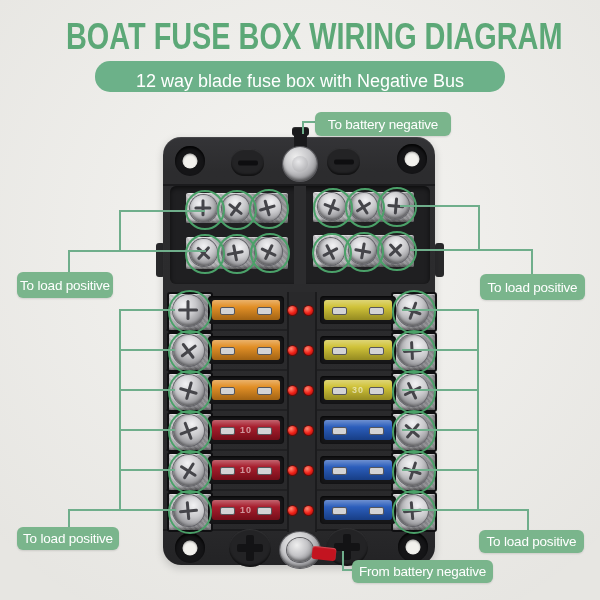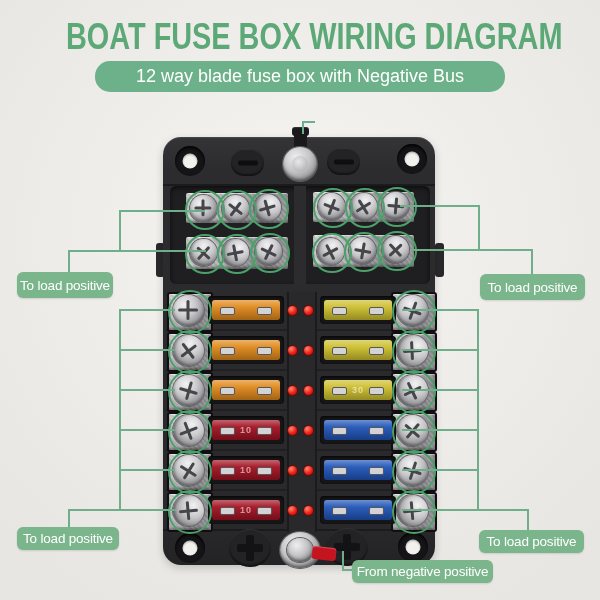--- a/index.html
+++ b/index.html
@@ -6,21 +6,21 @@
   #page{position:relative;width:600px;height:600px;overflow:hidden;
         background:#f0efeb;
         font-family:"Liberation Sans","DejaVu Sans",sans-serif;}
   
   #page::after{content:"";position:absolute;inset:0;pointer-events:none;
         background:radial-gradient(circle at 50% 40%, rgba(255,255,255,.35), rgba(0,0,0,.04) 90%);}
   .title{position:absolute;top:16px;left:0;width:600px;text-align:center;
         font-size:37px;font-weight:bold;color:#5ca877;white-space:nowrap;
         transform:scaleX(0.78);transform-origin:50% 50%;letter-spacing:0px;z-index:6;}
   .banner{position:absolute;left:95px;top:61px;width:410px;height:31px;border-radius:15px;
-        background:#6cb189;color:#ffffff;display:flex;align-items:center;justify-content:center;
+        background:#6cb189;color:#ffffff;display:flex;align-items:flex-end;justify-content:center;
         font-size:18px;z-index:6;}
   
   .box{position:absolute;left:163px;top:137px;width:272px;height:428px;border-radius:18px;
         background:linear-gradient(180deg,#343437 0%,#2c2c2e 8%,#29292b 90%,#232325 100%);
         box-shadow:inset 0 1px 1px rgba(255,255,255,.10), 0 3px 8px rgba(0,0,0,.18);z-index:2;}
   .side-tab{position:absolute;width:9px;height:34px;background:#29292b;border-radius:3px;z-index:1;}
   .seam{position:absolute;background:#1b1b1d;z-index:2;}
   .bus-panel{position:absolute;background:#1f1f21;border-radius:6px;z-index:2;
         box-shadow:inset 0 2px 5px rgba(0,0,0,.6);}
   .center-rib{position:absolute;background:#2c2c2e;z-index:3;}
@@ -278,20 +278,21 @@
       <div class="line" style="left: 402px; top: 349px; width: 77px; height: 2px;"></div>
       <div class="line" style="left: 402px; top: 389px; width: 77px; height: 2px;"></div>
       <div class="line" style="left: 402px; top: 429px; width: 77px; height: 2px;"></div>
       <div class="line" style="left: 402px; top: 469px; width: 77px; height: 2px;"></div>
       <div class="line" style="left: 402px; top: 509px; width: 127px; height: 2px;"></div>
       <div class="line" style="left: 527px; top: 509px; width: 2px; height: 23px;"></div>
       <div class="line" style="left: 342px; top: 551px; width: 2px; height: 20px;"></div>
       <div class="line" style="left: 342px; top: 569px; width: 12px; height: 2px;"></div>
     </div>
 
+  <div class="callout" style="left:315px;top:112px;width:136px;height:24px">To battery negative</div>
   <div class="callout" style="left:17px;top:272px;width:96px;height:26px">To load positive</div>
   <div class="callout" style="left:480px;top:274px;width:105px;height:26px">To load positive</div>
   <div class="callout" style="left:17px;top:527px;width:102px;height:23px">To load positive</div>
   <div class="callout" style="left:479px;top:530px;width:105px;height:23px">To load positive</div>
-  <div class="callout" style="left:352px;top:560px;width:141px;height:23px">From negative positive</div>
+  <div class="callout" style="left:352px;top:560px;width:141px;height:23px">From battery negative</div>
 <div class="side-tab" style="left: 156px; top: 243px;"></div>
     <div class="side-tab" style="left: 435px; top: 243px;"></div>
   </div>
 
 </body></html>

